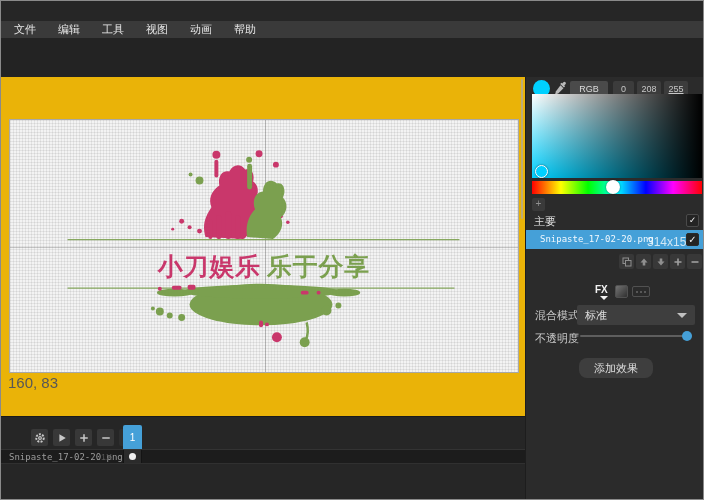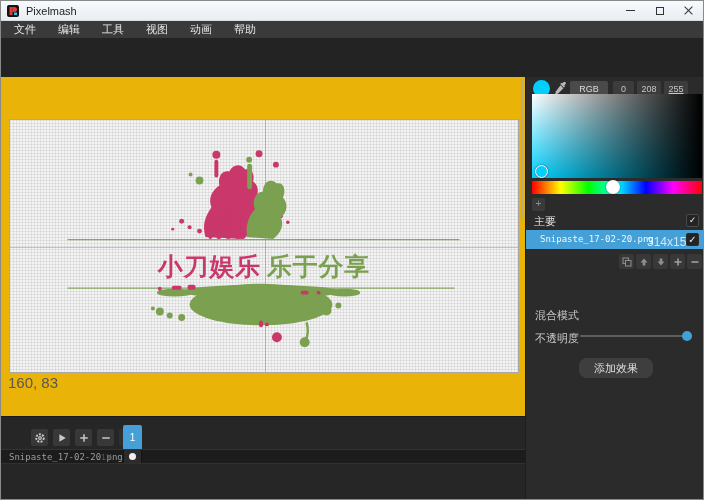--- a/index.html
+++ b/index.html
@@ -120,40 +120,20 @@
     border-right:5px solid transparent; border-top:5px solid #c0c0c0; }
   .opacity-slider { position:absolute; left:54px; top:254px; width:112px; height:12px; }
   .add-effect-btn { position:absolute; left:53px; top:281px; width:74px; height:20px; background:#3e3e3e;
     border-radius:8px; color:#dedede; font-size:11px; display:flex; align-items:center; justify-content:center; }
 </style>
 </head>
 <body>
 
 <div class="app">
 
-  <div class="titlebar">
-    <svg class="app-icon" viewBox="0 0 12 12">
-      <rect x="0" y="0" width="12" height="12" rx="2" fill="#141414"></rect>
-      <rect x="2.5" y="2" width="3" height="8" fill="#e43b3b"></rect>
-      <path d="M5.5 2 h2 a2.5 2.5 0 0 1 0 5 h-2 Z" fill="#e43b3b"></path>
-      <rect x="7" y="7.5" width="3" height="2.5" fill="#2ec9e8"></rect>
-    </svg>
-    <span class="title-text">Pixelmash</span>
-    <div class="win-controls">
-      <div class="win-btn">
-          <span class="glyph-min"></span>
-        </div>
-      <div class="win-btn">
-          <span class="glyph-max"></span>
-        </div>
-      <div class="win-btn">
-          <span class="glyph-close"></span>
-        </div>
-    </div>
-  </div>
 
   <div class="menubar">
     <span class="menu-item">文件</span>
     <span class="menu-item">编辑</span>
     <span class="menu-item">工具</span>
     <span class="menu-item">视图</span>
     <span class="menu-item">动画</span>
     <span class="menu-item">帮助</span>
   </div>
 
@@ -416,22 +396,36 @@
             <path d="M5 1.5 V8.5 M1.5 5 H8.5" stroke="#9f9f9f" stroke-width="1.6"></path>
           </svg>
       </div>
       <div class="la-btn" style="left:161px;">
         <svg viewBox="0 0 10 10">
             <path d="M1.5 5 H8.5" stroke="#9f9f9f" stroke-width="1.6"></path>
           </svg>
       </div>
     </div>
 
+    <div class="fx-row">
+      <span class="fx-icon">FX</span>
+      <span class="fx-caret"></span>
+      <span class="grad-icon"></span>
+      <span class="textfield-icon">
+          <i></i>
+          <i></i>
+          <i></i>
+        </span>
+    </div>
 
     <span class="prop-label" style="top:231px;">混合模式</span>
+    <div class="blend-select">
+      <span>标准</span>
+      <span class="blend-caret"></span>
+    </div>
 
     <span class="prop-label" style="top:254px;">不透明度</span>
     <div class="opacity-slider">
       <div class="slider-track"></div>
       <div class="slider-handle" style="left: 102px; background-color: rgb(69, 160, 216);"></div>
     </div>
 
     <div class="add-effect-btn">添加效果</div>
   </div>
 

